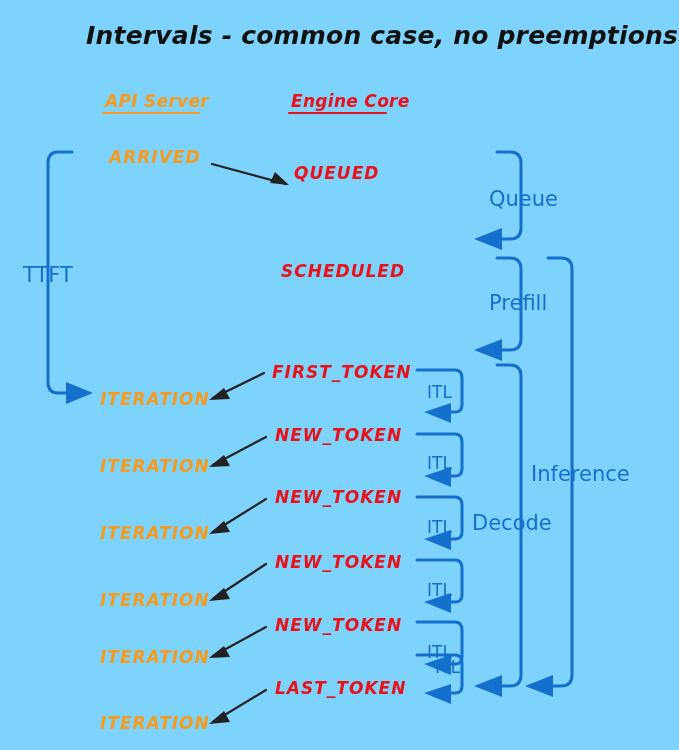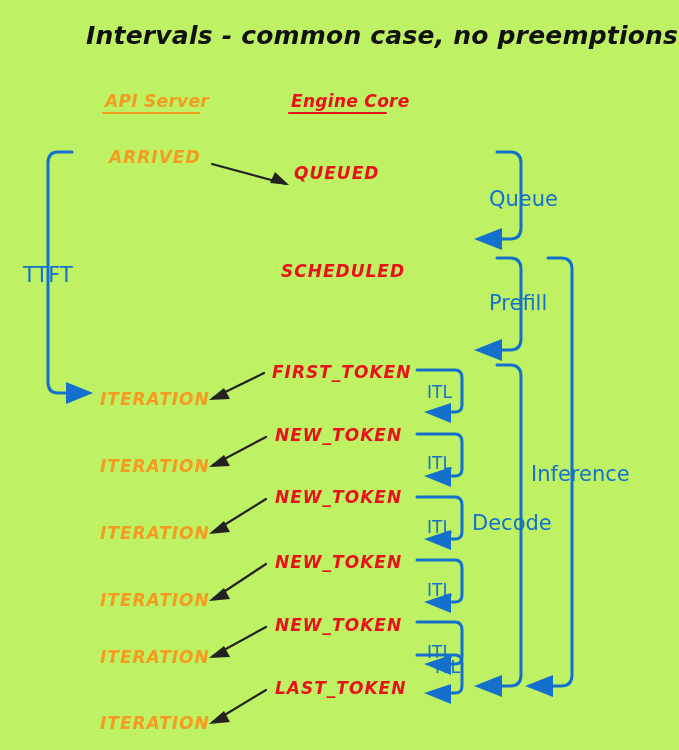--- a/index.html
+++ b/index.html
@@ -11,21 +11,21 @@
   body {
     width: 679px;
     height: 750px;
     overflow: hidden;
     font-family: "DejaVu Sans", sans-serif;
   }
   #canvas {
     position: relative;
     width: 679px;
     height: 750px;
-    background: #bef264;
+    background: #7dd3fc;
   }
   svg#art {
     position: absolute;
     left: 0; top: 0;
     width: 679px;
     height: 750px;
   }
   .title-txt {
     font-family: "DejaVu Sans", sans-serif;
     font-style: italic;

